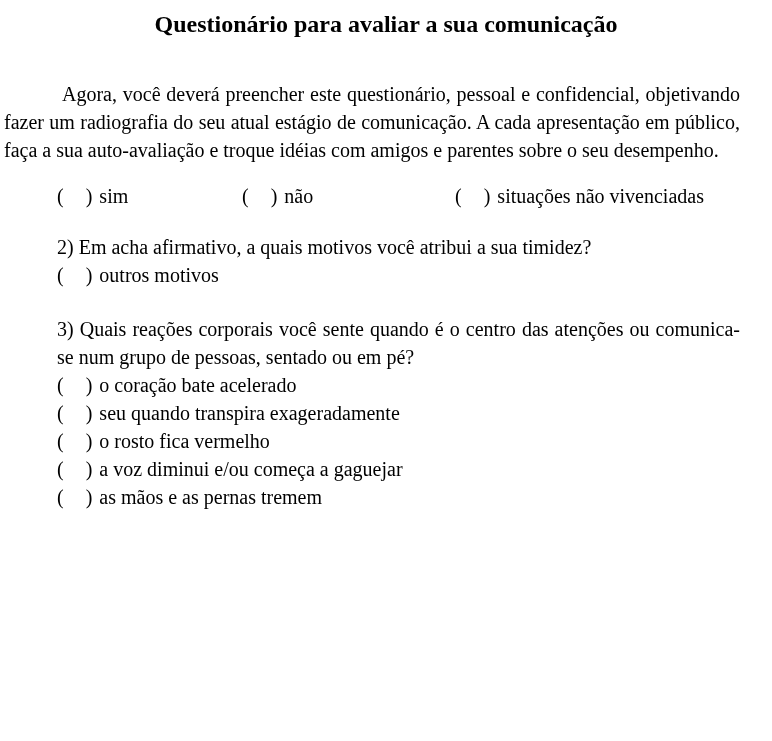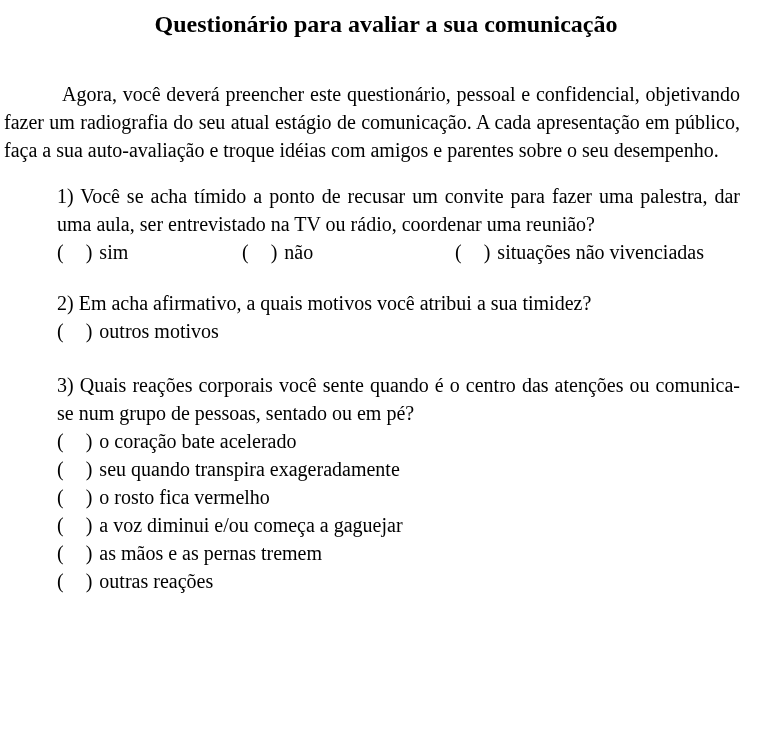--- a/index.html
+++ b/index.html
@@ -65,21 +65,20 @@
 </head>
 <body>
 
 <div class="page">
 
   <h1 class="title">Questionário para avaliar a sua comunicação</h1>
 
   <p class="intro">Agora, você deverá preencher este questionário, pessoal e confidencial, objetivando fazer um radiografia do seu atual estágio de comunicação. A cada apresentação em público, faça a sua auto-avaliação e troque idéias com amigos e parentes sobre o seu desempenho.</p>
 
   <section class="question q1">
-    <p class="q-text"><span>1)</span> <span>Você se acha tímido a ponto de recusar um convite para fazer uma palestra, dar uma aula, ser entrevistado na TV ou rádio, coordenar uma reunião?</span></p>
     <div class="inline-options">
       <div class="option inline-opt-1"><span class="cbx"><span class="paren">(</span><span class="cbx-gap"></span><span class="paren">)</span></span><span class="opt-label">sim</span></div>
       <div class="option inline-opt-2"><span class="cbx"><span class="paren">(</span><span class="cbx-gap"></span><span class="paren">)</span></span><span class="opt-label">não</span></div>
       <div class="option inline-opt-3"><span class="cbx"><span class="paren">(</span><span class="cbx-gap"></span><span class="paren">)</span></span><span class="opt-label">situações não vivenciadas</span></div>
     </div>
   </section>
 
   <section class="question q2">
     <p class="q-text"><span>2)</span> <span>Em acha afirmativo, a quais motivos você atribui a sua timidez?</span></p>
     <ul class="options-list">
@@ -88,17 +87,16 @@
   </section>
 
   <section class="question q3">
     <p class="q-text"><span>3)</span> <span>Quais reações corporais você sente quando é o centro das atenções ou comunica-se num grupo de pessoas, sentado ou em pé?</span></p>
     <ul class="options-list">
       <li class="option"><span class="cbx"><span class="paren">(</span><span class="cbx-gap"></span><span class="paren">)</span></span><span class="opt-label">o coração bate acelerado</span></li>
       <li class="option"><span class="cbx"><span class="paren">(</span><span class="cbx-gap"></span><span class="paren">)</span></span><span class="opt-label">seu quando transpira exageradamente</span></li>
       <li class="option"><span class="cbx"><span class="paren">(</span><span class="cbx-gap"></span><span class="paren">)</span></span><span class="opt-label">o rosto fica vermelho</span></li>
       <li class="option"><span class="cbx"><span class="paren">(</span><span class="cbx-gap"></span><span class="paren">)</span></span><span class="opt-label">a voz diminui e/ou começa a gaguejar</span></li>
       <li class="option"><span class="cbx"><span class="paren">(</span><span class="cbx-gap"></span><span class="paren">)</span></span><span class="opt-label">as mãos e as pernas tremem</span></li>
-      <li class="option"><span class="cbx"><span class="paren">(</span><span class="cbx-gap"></span><span class="paren">)</span></span><span class="opt-label">outras reações</span></li>
     </ul>
   </section>
 
 </div>
 
 </body></html>

